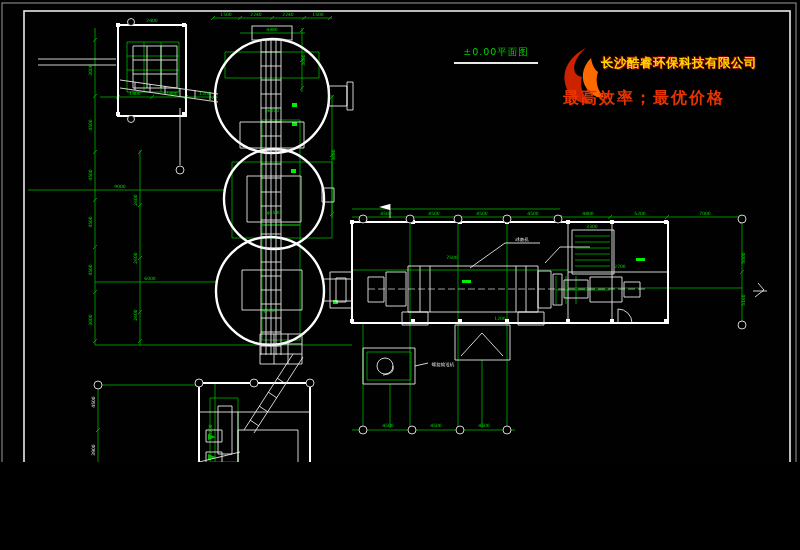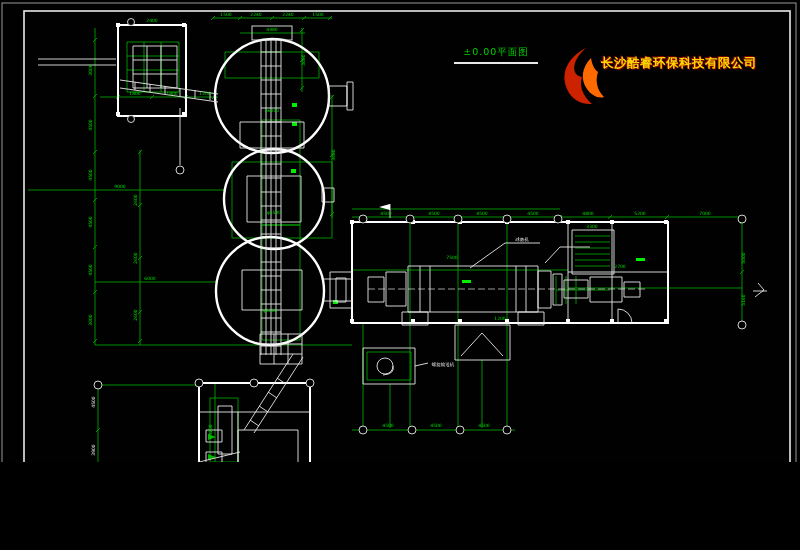--- a/index.html
+++ b/index.html
@@ -264,20 +264,21 @@
         <text x="522" y="241" class="lblw">球磨机</text>
       </g>
   </svg>
 
   <div class="abs" id="elev">
     <span>±0.00平面图</span>
     <div class="ul"></div>
   </div>
 
   <div class="abs" id="company">长沙酷睿环保科技有限公司</div>
+  <div class="abs" id="slogan">最高效率；最优价格</div>
 
   <div class="abs" id="notes">
     <div class="nt">说 明</div>
     <div class="nl">1.图中尺寸均以毫米计，标高以米计。</div>
     <div class="nl">2.设备基础尺寸以设备实际到货尺寸为准。</div>
   </div>
 
   <div class="abs" id="tb">
     <div class="l">
       <div class="r">

